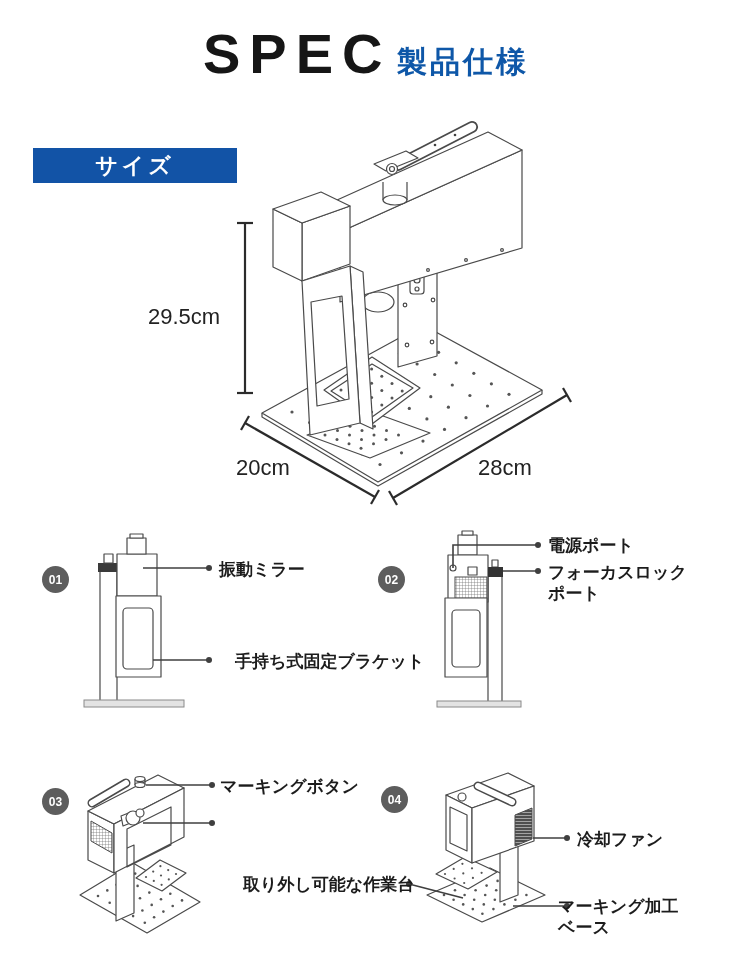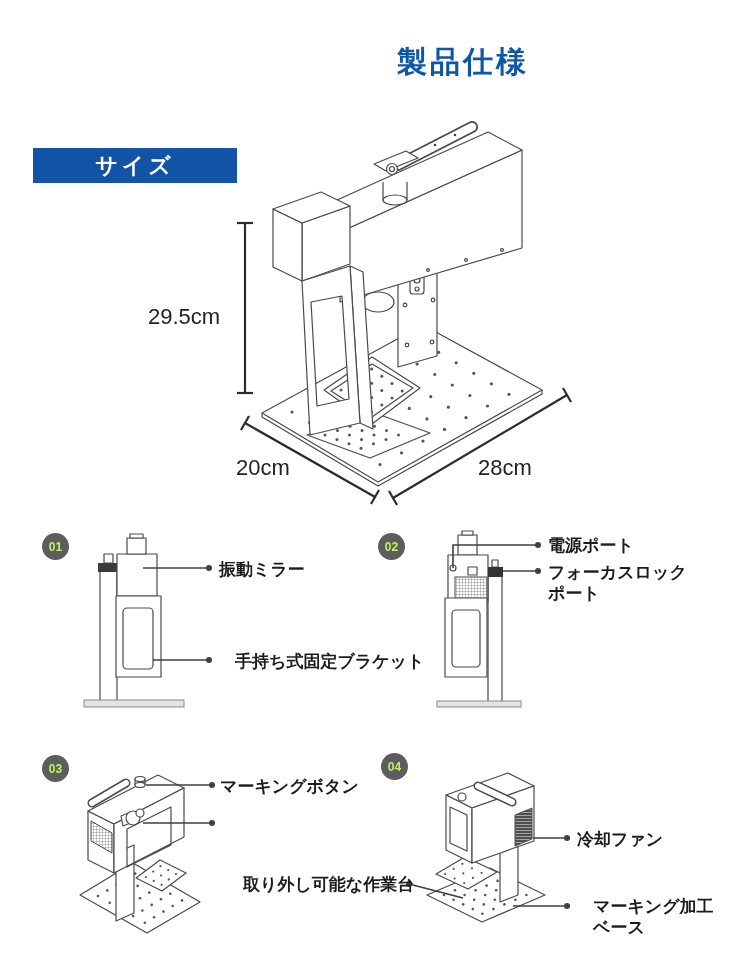--- a/index.html
+++ b/index.html
@@ -11,43 +11,44 @@
   #subtitle{left:397px;top:47px;font-size:30px;font-weight:700;letter-spacing:3px;color:#0e57a8;line-height:1;}
   
   #banner{left:33px;top:128px;width:204px;height:35px;background:#1253a6;color:#fff;
           display:flex;align-items:center;justify-content:center;font-size:22px;font-weight:700;letter-spacing:4px;margin-top:20px;}
   
   .dim{font-size:22px;color:#222;text-align:center;line-height:1.1;}
   #dim-h{left:136px;top:305px;width:96px;}
   #dim-d{left:226px;top:456px;width:74px;}
   #dim-w{left:468px;top:456px;width:74px;}
   
-  .badge{width:27px;height:27px;border-radius:50%;background:#5d5d5d;color:#bef264;
-         display:flex;align-items:center;justify-content:center;font-size:12px;font-weight:700;}
+  .badge{width:27px;height:27px;border-radius:50%;background:#5d5d5d;color:#ffffff;
+         display:flex;align-items:center;justify-content:center;font-size:12px;font-weight:700;margin-top:33px;}
   #badge1{left:42px;top:533px;} #badge2{left:378px;top:533px;}
   #badge3{left:42px;top:755px;} #badge4{left:381px;top:753px;}
   
   .flabel{font-size:17px;font-weight:700;color:#1c1c1c;line-height:21px;white-space:pre-line;}
   #l-mirror{left:219px;top:559px;} #l-bracket{left:219px;top:651px;margin-left:16px;}
   #l-power{left:548px;top:535px;}  #l-data{left:548px;top:562px;}
   #l-button{left:220px;top:776px;} #l-focus{left:220px;top:814px;}
   #l-table{left:243px;top:874px;}  #l-fan{left:577px;top:829px;}
-  #l-base{left:593px;top:896px;}
+  #l-base{left:558px;top:896px;}
   svg{position:absolute;left:0;}
   svg .ln{fill:#fff;stroke:#4a4a4a;stroke-width:1.2;stroke-linejoin:round;}
   svg .nf{fill:none;stroke:#4a4a4a;stroke-width:1.2;stroke-linejoin:round;}
   svg .lead{stroke:#3f3f3f;stroke-width:1.6;fill:none;}
   svg .dot{fill:#3f3f3f;}
   svg .dimln{stroke:#2b2b2b;stroke-width:2.2;fill:none;}
 </style>
 </head>
 <body>
 
 <div id="page">
 
+  <div class="abs" id="title">SPEC</div>
   <div class="abs" id="subtitle">製品仕様</div>
 
   <div class="abs" id="banner">サイズ</div>
 
   <svg style="top:90px" width="740" height="420" viewBox="0 0 740 420">
 
     <polygon class="ln" points="423,235 542,300 378,392 262,323"></polygon>
     <polyline class="nf" points="262,323 262,327 378,396 542,304 542,300"></polyline>
     <g>
         <circle cx="292.0" cy="322.0" r="1.6" fill="#555"></circle>

